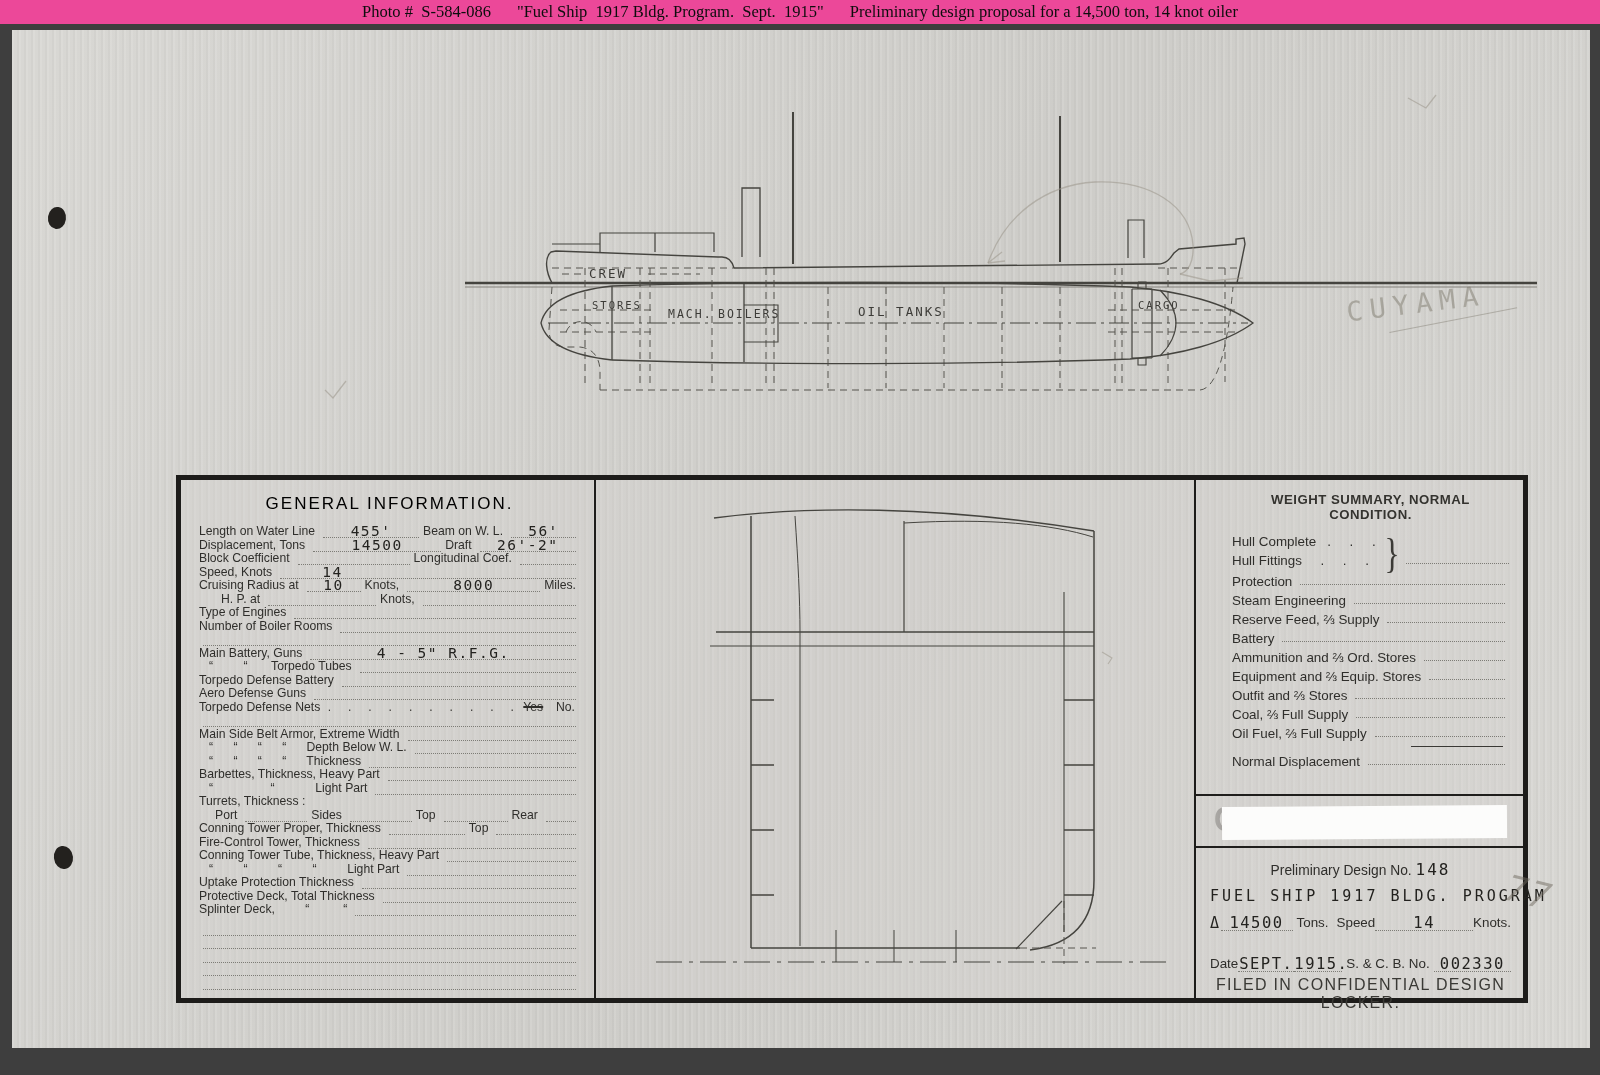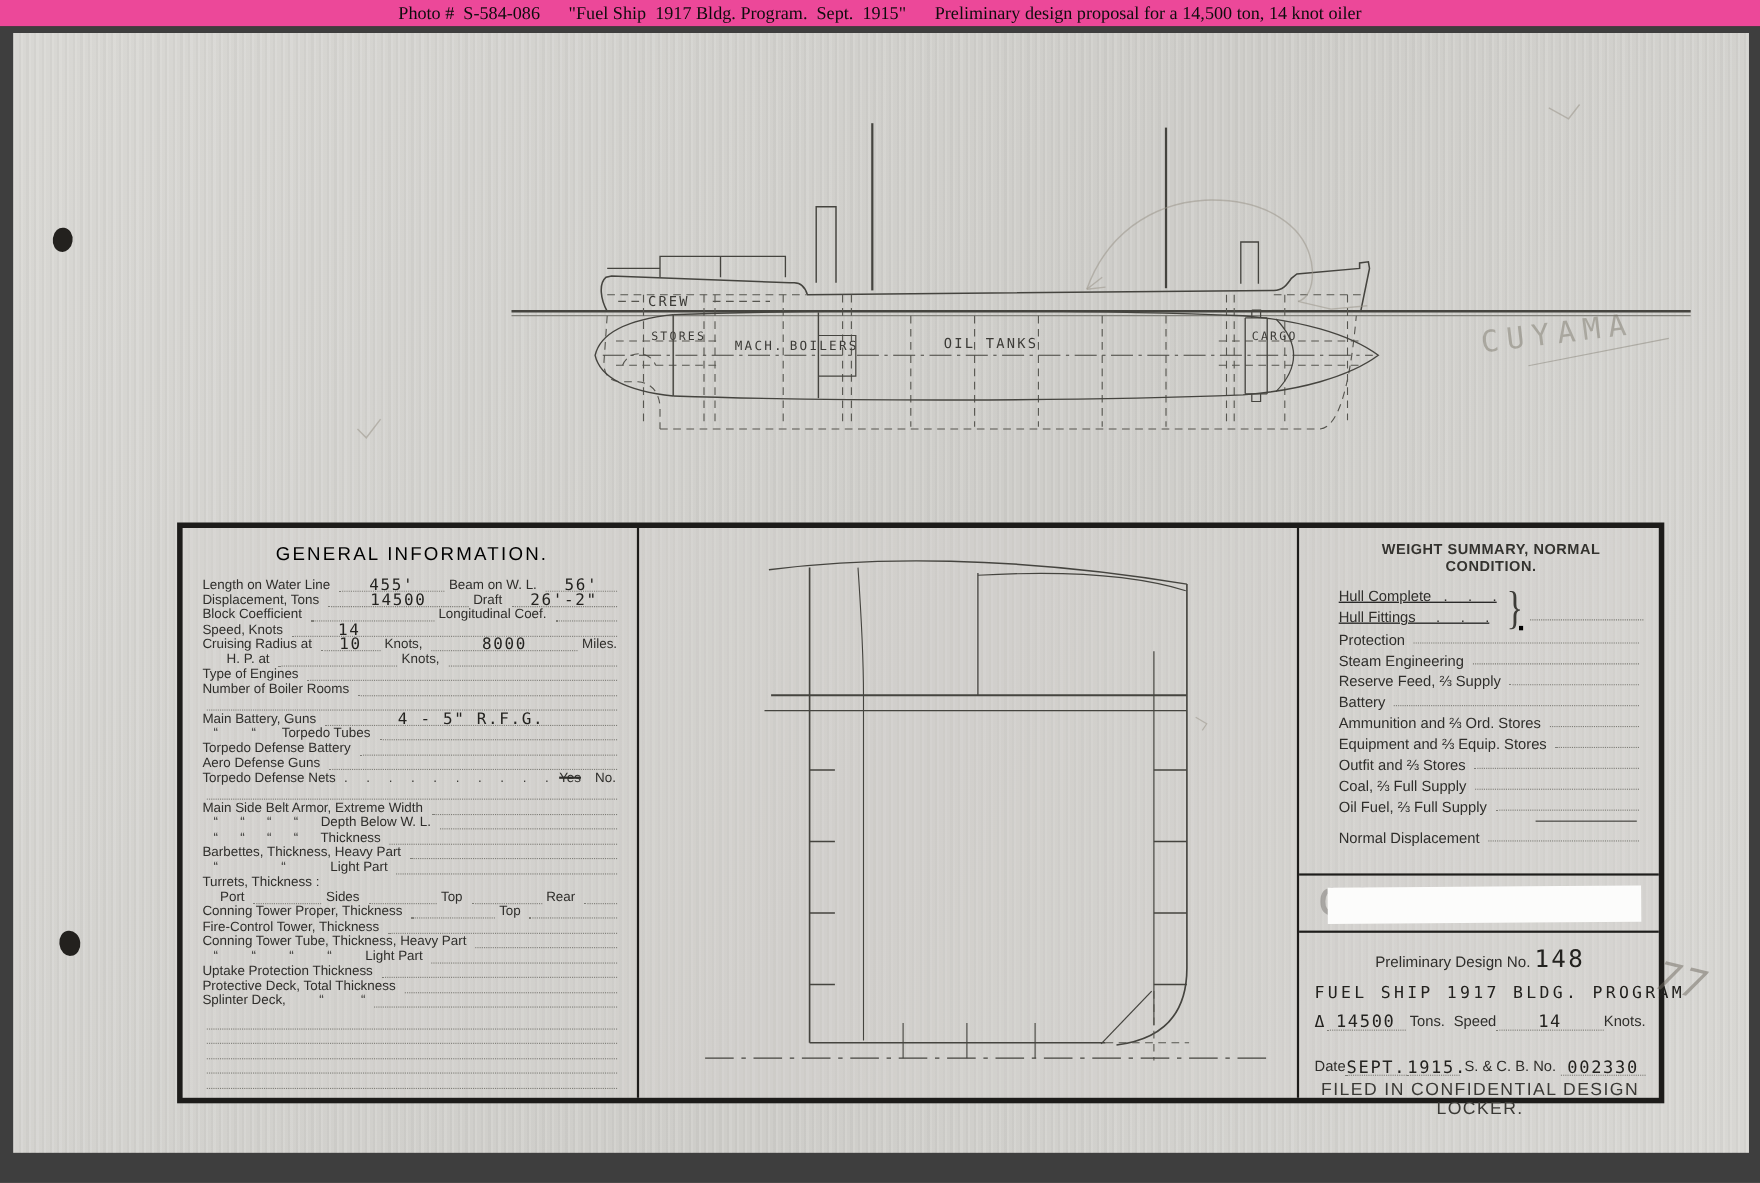--- a/index.html
+++ b/index.html
@@ -17,55 +17,55 @@
   .hole-top{left:48px;top:207px;width:18px;height:22px;transform:rotate(8deg);}
   .hole-bottom{left:54px;top:846px;width:19px;height:23px;transform:rotate(-6deg);}
 
   svg{position:absolute;overflow:visible;}
   .ink{stroke:#45443f;fill:none;}
   .dash{stroke:#56554f;fill:none;stroke-dasharray:7 5;}
   .pencil{stroke:#9b968b;fill:none;opacity:.55;}
   .dlabel{font-family:"DejaVu Sans Mono",monospace;fill:#3c3b37;letter-spacing:2px;}
 
   
-  .sheet-table{position:absolute;left:161px;top:475px;width:1352px;height:528px;
+  .sheet-table{position:absolute;left:176px;top:475px;width:1352px;height:528px;
        border:5px solid #1d1c1a;box-sizing:border-box;background:rgba(214,213,209,.35);padding-left:44px;}
   .vdiv{position:absolute;top:0;bottom:0;width:2px;background:#1d1c1a;}
   .gi-panel{position:absolute;left:0;top:0;width:413px;height:518px;padding:10px 14px 0 18px;box-sizing:border-box;}
   .gi-title{text-align:center;font-size:17px;letter-spacing:2px;color:#38373
 4;margin:4px 0 10px 0;}
   .fi-line{display:flex;align-items:baseline;height:13.5px;font-size:12.2px;color:#2f2e2b;}
   .fi-label{white-space:pre;padding-right:4px;}
   .fi-dots{white-space:pre;color:#3a3935;}
   .fi-fill{flex:1 1 auto;border-bottom:1.5px dotted #7d7c76;text-align:center;margin:0 4px;min-width:18px;position:relative;top:-1px;}
   .fi-val{font-size:14.5px;line-height:10px;display:inline-block;position:relative;top:2px;}
   .posl{text-align:left;padding-left:42px;}
   .hand{font-family:"DejaVu Sans Mono",monospace;letter-spacing:1.5px;color:#23221f;}
   .fi-struck{text-decoration:line-through;text-decoration-thickness:2px;padding:0 6px;white-space:pre;}
 
   .mid-panel{position:absolute;left:415px;top:0;width:598px;height:518px;}
   .right-panel{position:absolute;left:1015px;top:0;width:327px;height:518px;}
   .ws-area{position:absolute;left:0;top:0;right:0;height:388px;padding:12px 14px 0 36px;box-sizing:border-box;}
   .ws-title{text-align:center;font-size:13.2px;letter-spacing:.5px;color:#34332f;margin-bottom:12px;font-weight:600;}
   .ws-line{display:flex;align-items:baseline;height:19px;font-size:13.4px;color:#2f2e2b;}
-  .ws-brace{display:flex;align-items:center;margin-bottom:2px;text-decoration:underline;}
+  .ws-brace{display:flex;align-items:center;margin-bottom:2px;}
   .wsb-labels{flex:0 0 auto;}
   .wsb-brace{font-family:"Liberation Serif",serif;font-size:42px;color:#3c3b37;transform:scaleX(.75);line-height:36px;margin:0 2px;}
   .wsb-fill{flex:1 1 auto;border-bottom:1.5px dotted #7d7c76;height:20px;margin-left:2px;}
   .ws-sum{position:absolute;right:20px;top:266px;width:92px;border-top:1.6px solid #3a3935;}
   .ws-total{position:absolute;left:36px;right:14px;top:274px;}
   .hrule{position:absolute;left:0;right:0;height:2px;background:#1f1e1c;}
   .redact-band{position:absolute;left:0;right:0;top:318px;height:48px;overflow:hidden;}
   .redact-ghost{position:absolute;left:0;right:0;top:4px;text-align:center;font-size:31px;font-weight:700;
       letter-spacing:5px;color:rgba(62,61,57,.30);transform:scaleY(1.15);}
   .redact-cover{position:absolute;left:26px;right:16px;top:8px;bottom:7px;background:#fcfcfb;transform:rotate(-.4deg);}
   .bureau{position:absolute;left:0;right:0;top:368px;bottom:0;padding:6px 12px 0 14px;box-sizing:border-box;color:#2f2e2b;}
   .bu-branch{text-align:center;font-size:12.6px;font-weight:600;letter-spacing:.2px;}
   .bu-prelim{text-align:center;font-size:13.8px;margin-top:6px;}
-  .bu-prelim .hand{font-size:22px;letter-spacing:2px;}
+  .bu-prelim .hand{font-size:16px;letter-spacing:2px;}
   .bu-ship{text-align:left;font-family:"DejaVu Sans Mono",monospace;font-size:15px;letter-spacing:3px;color:#22211e;margin-top:8px;white-space:nowrap;}
   .bu-line{display:flex;align-items:baseline;font-size:13.4px;}
   .bu-fill{border-bottom:1.5px dotted #7d7c76;text-align:center;position:relative;top:-1px;}
   .bu-fill .hand{font-size:15.5px;display:inline-block;position:relative;top:2px;}
   .tons{margin-top:8px;}
   .delta{font-size:15px;position:relative;top:1px;}
   .dateline{margin-top:22px;}
   .bu-filed{text-align:center;font-size:16px;letter-spacing:1.3px;color:#3a3935;margin-top:3px;}
 
   .pencil-note{position:absolute;font-family:"DejaVu Sans Mono",monospace;color:rgba(118,112,100,.45);}

